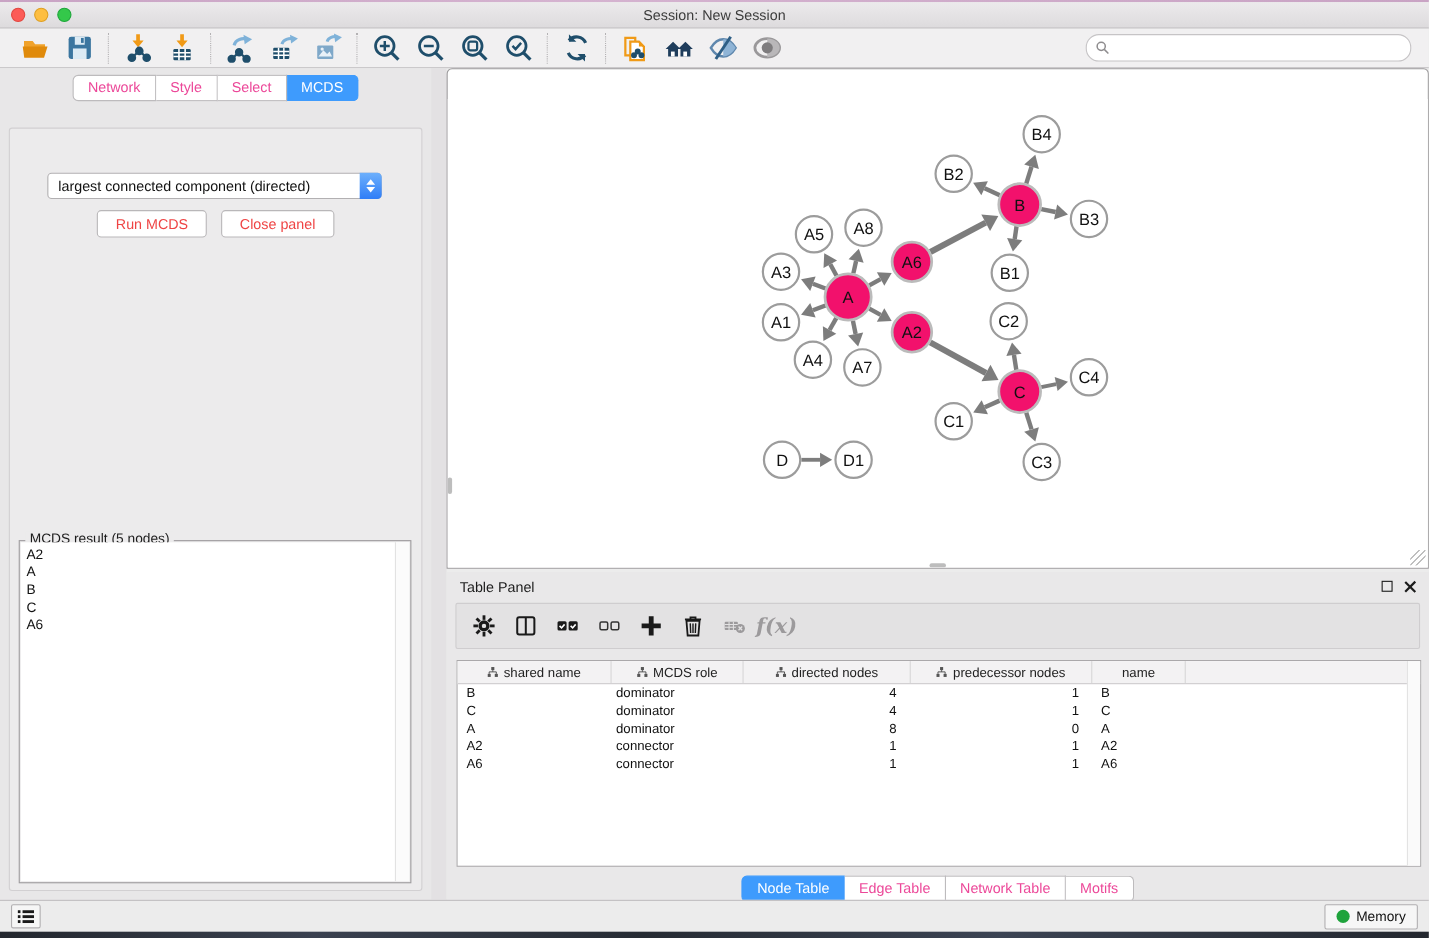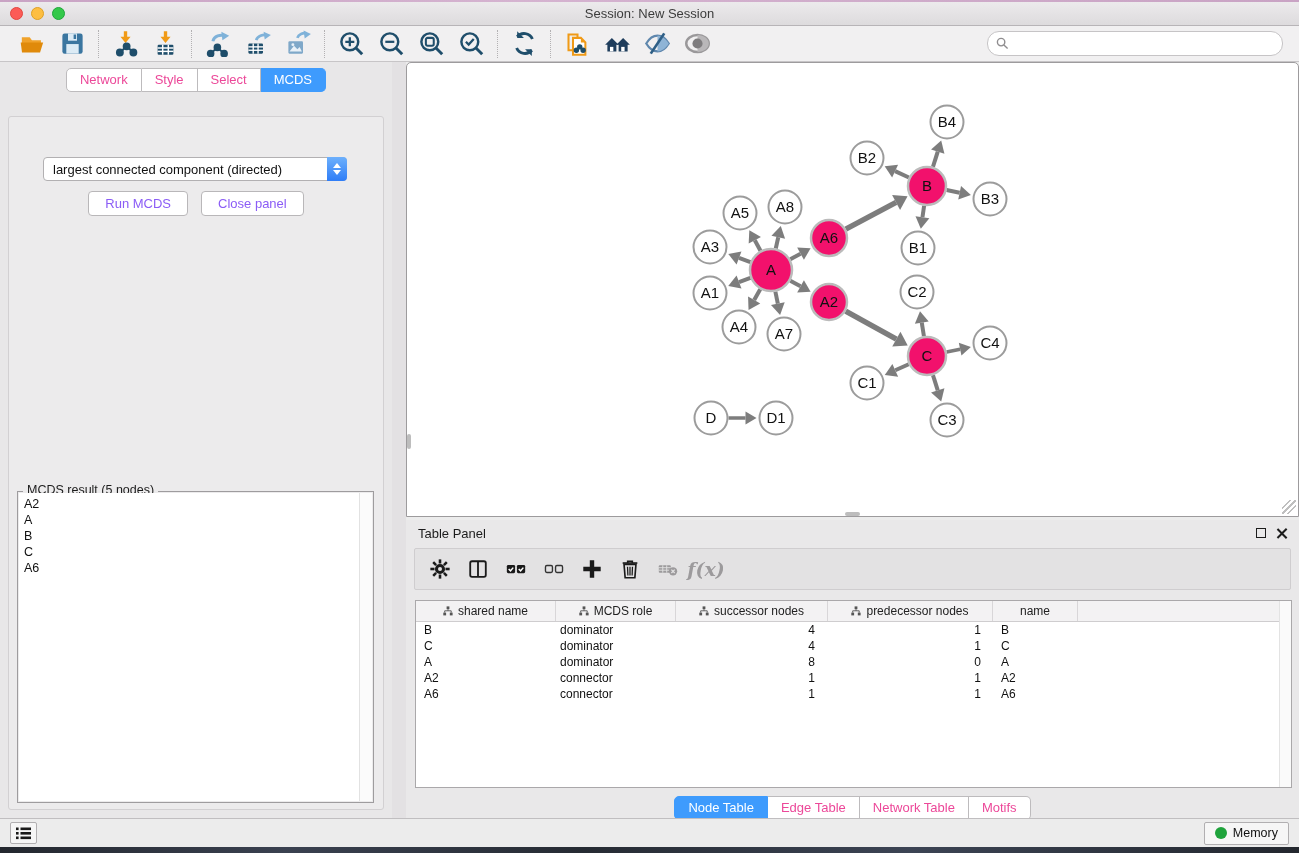--- a/index.html
+++ b/index.html
@@ -56,21 +56,21 @@
     background:#ecebec; border:1px solid #d2d0d2; border-radius:3px; }
   .opt-label { text-align:center; font-size:13px; color:#1c1c1c; margin-top:18px; }
   .dropdown { position:absolute; left:34px; right:36px; top:40px; height:24px; background:#fff;
     border:1px solid #b2b0b2; border-radius:4px; display:flex; align-items:center; cursor:pointer; }
   .dropdown .dd-text { flex:1; font-size:13px; padding-left:9px; color:#111; white-space:nowrap; overflow:hidden; }
   .dd-stepper { width:20px; height:24px; margin:-1px; border-radius:0 4px 4px 0;
     background:linear-gradient(#6db0fc,#2f7df7); display:flex; flex-direction:column; align-items:center; justify-content:center; gap:2px; }
   .dd-up { width:0;height:0;border-left:4px solid transparent;border-right:4px solid transparent;border-bottom:5px solid #fff; }
   .dd-down { width:0;height:0;border-left:4px solid transparent;border-right:4px solid transparent;border-top:5px solid #fff; }
   .btn-row { position:absolute; left:0; right:0; top:74px; display:flex; justify-content:center; gap:13px; }
-  .push-btn { background:#fff; border:1px solid #b9b7b9; border-radius:4px; font-size:13px; color:#8b5cf6;
+  .push-btn { background:#fff; border:1px solid #b9b7b9; border-radius:4px; font-size:13px; color:#ef4444;
     padding:4px 16px; cursor:pointer; }
 
   .groupbox { position:absolute; left:8px; right:9px; top:334px; bottom:6px; border:1px solid #9e9c9e;margin-top:40px; }
   .gb-legend { position:absolute; top:-9px; left:5px; background:#ecebec; padding:0 4px; font-size:12.5px; color:#1c1c1c; }
   .gb-list { position:absolute; inset:1px; background:#fff; overflow:hidden; padding:3px 0 0 5px; }
   .gb-item { font-size:12.5px; color:#111; line-height:16px; cursor:default; }
   .gb-scroll { position:absolute; right:1px; top:1px; bottom:1px; width:13px; background:#fbfbfb; border-left:1px solid #e2e2e2; }
 
   .v-splitter { position:absolute; left:392px; top:0; width:14px; height:756px; background:#e3e1e3; }
 
@@ -550,21 +550,21 @@
                 </svg>
                 <span>MCDS role</span>
               </div>
               <div class="dt-th" style="width: 152px;">
                 <svg viewBox="0 0 10 10">
                   <rect x="3.6" y="0.4" width="2.8" height="2.8" fill="#555"></rect>
                   <rect x="0.3" y="6.6" width="2.8" height="2.8" fill="#555"></rect>
                   <rect x="6.8" y="6.6" width="2.8" height="2.8" fill="#555"></rect>
                   <path d="M5 3.2v1.6M1.7 6.6V4.8h6.5v1.8" stroke="#555" stroke-width="0.9" fill="none"></path>
                 </svg>
-                <span>successor nodes</span>
+                <span>directed nodes</span>
               </div>
               <div class="dt-th" style="width: 165px;">
                 <svg viewBox="0 0 10 10">
                   <rect x="3.6" y="0.4" width="2.8" height="2.8" fill="#555"></rect>
                   <rect x="0.3" y="6.6" width="2.8" height="2.8" fill="#555"></rect>
                   <rect x="6.8" y="6.6" width="2.8" height="2.8" fill="#555"></rect>
                   <path d="M5 3.2v1.6M1.7 6.6V4.8h6.5v1.8" stroke="#555" stroke-width="0.9" fill="none"></path>
                 </svg>
                 <span>predecessor nodes</span>
               </div>

